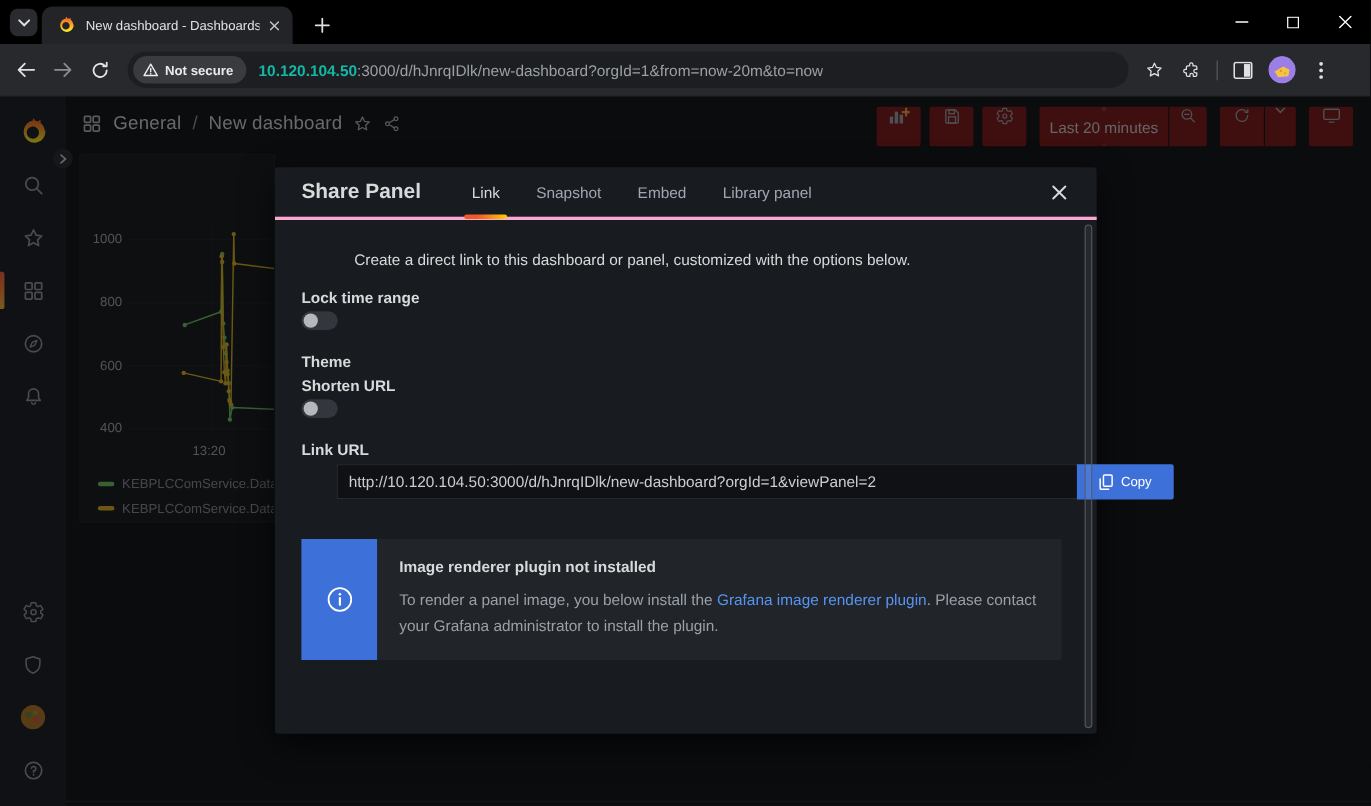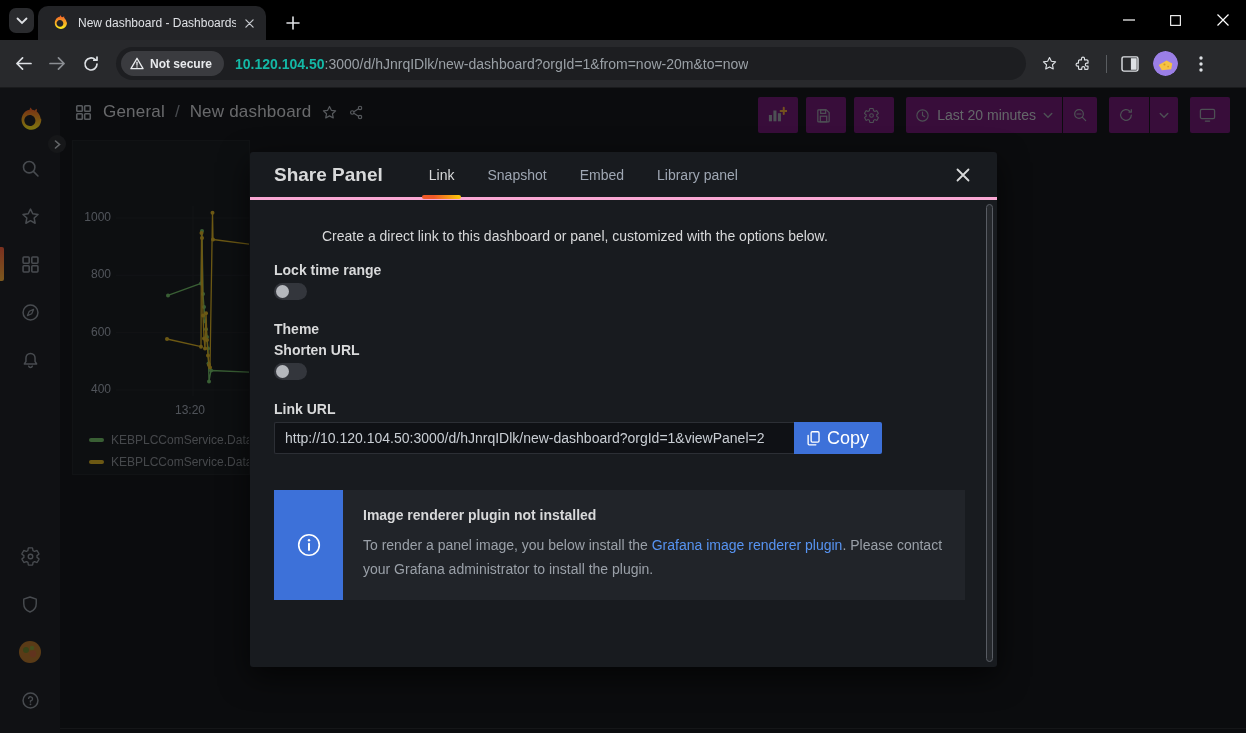--- a/index.html
+++ b/index.html
@@ -37,21 +37,21 @@
   .sb-item { position:absolute; left:0; width:60px; height:40px; display:flex; align-items:center; justify-content:center; color:#9097a0; }
   .sb-active-bar { position:absolute; left:0; width:4px; height:34px; background:linear-gradient(180deg,#f55f3e,#f8b13c); border-radius:0 2px 2px 0; }
   .sb-expand { position:absolute; left:48px; top:47px; width:18px; height:18px; border-radius:50%; background:#2c2e33; color:#c7ccd1; display:flex; align-items:center; justify-content:center; z-index:1; }
 
   .topnav { position:absolute; left:60px; top:0; width:1186px; height:54px; }
   .breadcrumb { position:absolute; left:14px; top:14px; display:flex; align-items:center; gap:10px; color:#d0d2d6; }
   .bc-text { font-size:17px; font-weight:500; letter-spacing:.2px; }
   .bc-sep { color:#8e949c; font-size:17px; }
   .bc-icon { color:#aeb4bb; display:flex; }
   .nav-actions { position:absolute; top:9px; right:16px; display:flex; align-items:center; gap:8px; }
-  .nav-btn { height:36px; min-width:40px; background:#701a75; border-radius:2px; display:flex; align-items:center; justify-content:space-between; color:#9aa0a8; padding:0 9px; gap:7px; }
+  .nav-btn { height:36px; min-width:40px; background:#7f1d1d; border-radius:2px; display:flex; align-items:center; justify-content:space-between; color:#9aa0a8; padding:0 9px; gap:7px;flex-direction:column; }
   .nav-btn .lbl { font-size:14px; font-weight:500; color:#c7ccd1; white-space:nowrap; }
   .btn-group { display:flex; gap:1px; }
   .btn-group .nav-btn:first-child { border-radius:2px 0 0 2px; }
   .btn-group .nav-btn:last-child { border-radius:0 2px 2px 0; min-width:26px; }
 
   .panel { position:absolute; left:72px; top:52px; width:178px; height:335px; background:#1b1e23; border:1px solid #23262b; overflow:hidden; }
   .ytick { position:absolute; left:0; width:38px; text-align:right; font-size:12px; color:#9fa7b3; }
   .xtick { position:absolute; top:262px; font-size:12px; color:#9fa7b3; }
   #chart-svg { position:absolute; left:43px; top:65px; }
   .legend { position:absolute; left:16px; top:288px; }
@@ -73,23 +73,23 @@
   .modal-close { margin-left:auto; color:#d8d9da; width:28px; height:28px; display:flex; align-items:center; justify-content:center; }
   .modal-body { padding:28px 32px 0 24px; }
   .m-desc { font-size:14px; color:#d8d9da; margin-bottom:18px;margin-left:48px; }
   .f-label { font-size:14px; font-weight:600; color:#d8d9da; margin-bottom:5px; }
   .f-hint { font-size:13px; color:#9fa7b3; margin-bottom:8px; }
   .toggle { width:33px; height:17px; border-radius:9px; background:#33363c; position:relative; margin-bottom:21px; }
   .toggle .knob { position:absolute; left:2px; top:2px; width:13px; height:13px; border-radius:50%; background:#b5b8bd; }
   .seg-group { display:inline-flex; border:1px solid #2c2f35; border-radius:2px; margin-bottom:24px; }
   .seg-btn { height:30px; display:flex; align-items:center; padding:0 19px; font-size:14px; color:#9fa7b3; cursor:pointer; }
   .seg-btn.active { background:#35383e; color:#ffffff; font-weight:600; }
-  .url-row { display:flex; width:608px; }
+  .url-row { display:flex; width:761px;margin-left:32px; }
   .url-input { flex:1; height:32px; background:#0f1115; border:1px solid #2c2f35; border-right:none; border-radius:2px 0 0 2px; color:#c9ced4; font-size:14px; font-family:"Liberation Sans","DejaVu Sans",sans-serif; padding:0 10px; outline:none; }
-  .copy-btn { width:88px; height:32px; background:#3d71d9; border:none; border-radius:0 2px 2px 0; color:#fff; font-size:18px; font-weight:500; display:flex; align-items:center; justify-content:center; gap:7px; cursor:pointer; font-family:inherit; }
+  .copy-btn { width:88px; height:32px; background:#3d71d9; border:none; border-radius:0 2px 2px 0; color:#fff; font-size:12px; font-weight:500; display:flex; align-items:center; justify-content:center; gap:7px; cursor:pointer; font-family:inherit; }
   .alert { display:flex; width:691px; margin-top:36px; height:110px; }
   .alert-iconcol { width:69px; background:#3d71d9; display:flex; align-items:center; justify-content:center; color:#fff; flex:0 0 69px; }
   .alert-bodycol { flex:1; background:#212429; padding:17px 20px; }
   .alert-title { font-size:14px; font-weight:700; color:#d8d9da; margin-bottom:10px; }
   .alert-text { font-size:14px; color:#9aa0a8; line-height:1.72; }
   .alert-link { color:#5794f2; }
   .modal-scrollbar { position:absolute; right:4px; top:52px; width:7px; height:458px; border:1px solid #585c63; border-radius:4px; background:rgba(255,255,255,0.06); }
 
   svg { display:block; }
 </style>

